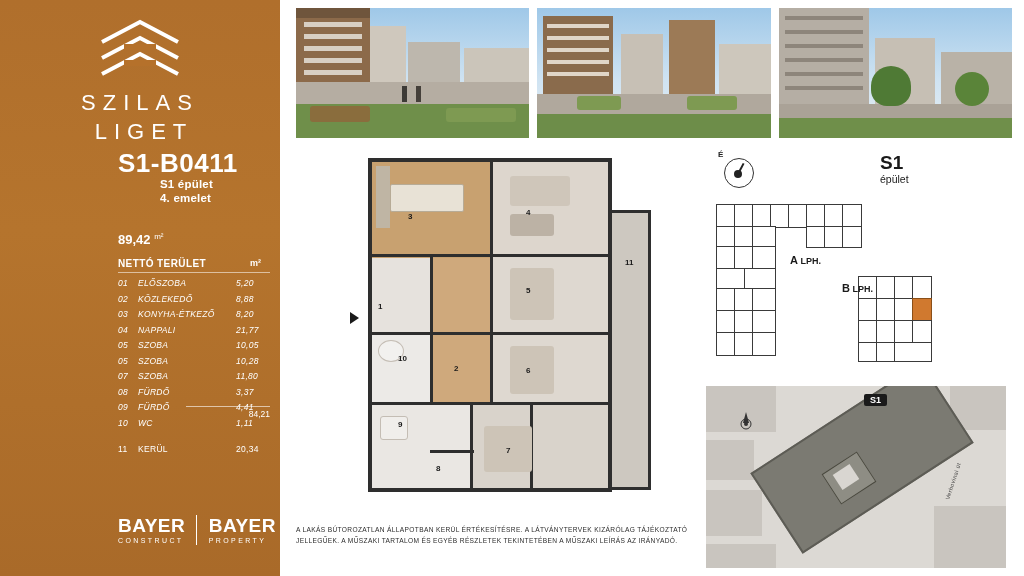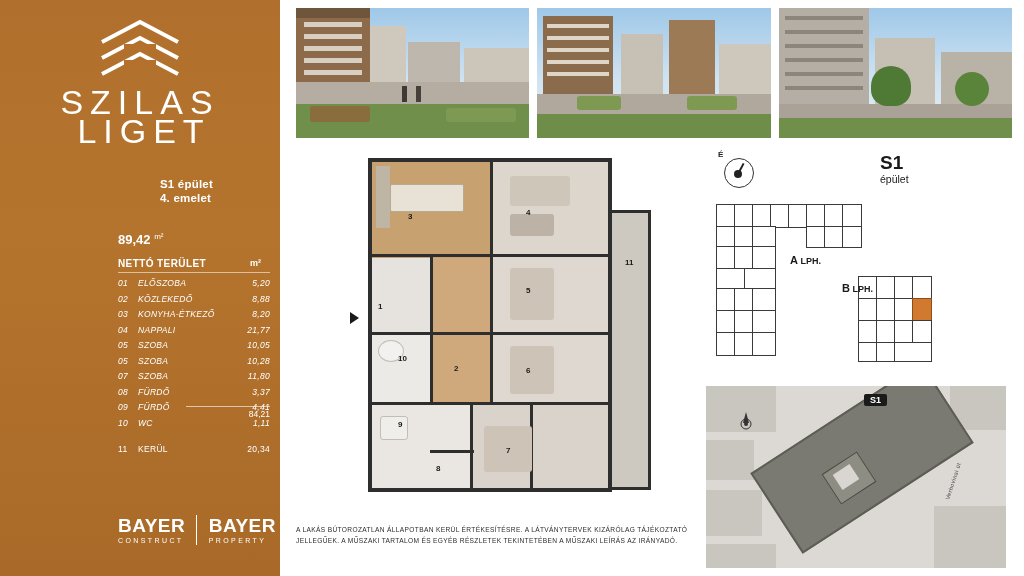--- a/index.html
+++ b/index.html
@@ -13,21 +13,21 @@
   
   .sidebar{
     position:absolute;left:0;top:0;width:280px;height:576px;
     background:#b5712b;
     background:linear-gradient(180deg,#b06f2c 0%,#b5742d 40%,#a96a29 100%);
     color:#ffffff;
   }
   .logo-wrap{position:absolute;left:0;top:18px;width:280px;text-align:center;}
   .logo-mark{width:100px;height:66px;margin:0 auto 4px auto;display:block;}
   .logo-text{
-    font-size:34px;letter-spacing:7px;line-height:29px;font-weight:400;
+    font-size:22px;letter-spacing:7px;line-height:29px;font-weight:400;
     font-family:"Liberation Sans", sans-serif;
   }
   .logo-text .l2{display:block;letter-spacing:7px;padding-left:8px;}
 
   .code{
     position:absolute;left:118px;top:148px;font-size:26px;font-weight:bold;
     letter-spacing:0.5px;
   }
   .sub1{position:absolute;left:160px;top:178px;font-size:11.5px;font-weight:bold;letter-spacing:.2px;}
   .sub2{position:absolute;left:160px;top:192px;font-size:11.5px;font-weight:bold;letter-spacing:.2px;}
@@ -37,21 +37,21 @@
   .ertek-value .unit{font-size:8px;font-weight:normal;vertical-align:super;}
 
   .netto-head{position:absolute;left:118px;top:258px;width:150px;font-size:10px;font-weight:bold;letter-spacing:.4px;}
   .netto-m2{position:absolute;left:250px;top:258px;font-size:9px;font-weight:bold;}
   .hline{position:absolute;left:118px;top:272px;width:152px;height:1px;background:rgba(255,255,255,.55);}
 
   .rows{position:absolute;left:118px;top:278px;width:152px;font-style:italic;}
   .row{display:flex;align-items:baseline;font-size:8.5px;letter-spacing:.3px;height:15.5px;}
   .row .num{width:20px;}
   .row .nm{flex:1;}
-  .row .val{text-align:right;width:34px;}
+  .row .val{width:34px;}
   .sumline{position:absolute;left:186px;top:406px;width:84px;height:1px;background:rgba(255,255,255,.6);}
   .sum{position:absolute;left:118px;top:409px;width:152px;text-align:right;font-size:8.5px;}
 
   .erkely{position:absolute;left:118px;top:444px;width:152px;}
 
   
   .bayer{position:absolute;left:118px;top:516px;width:158px;color:#fff;}
   .bayer .brow{display:flex;justify-content:space-between;align-items:flex-end;}
   .bayer .b1{font-size:19px;font-weight:bold;letter-spacing:.5px;line-height:19px;}
   .bayer .s1{font-size:7px;letter-spacing:2.4px;line-height:11px;}
@@ -122,20 +122,21 @@
         </g>
         <rect x="34" y="26" width="32" height="6" fill="#b5712b"></rect>
         <rect x="34" y="42" width="32" height="6" fill="#b5712b"></rect>
       </svg>
       <div class="logo-text">
         <span>SZILAS</span>
         <span class="l2">LIGET</span>
       </div>
     </div>
 
+    <div class="code">S1-B0411</div>
     <div class="sub1">S1 épület</div>
     <div class="sub2">4. emelet</div>
 
     <div class="ertek-value">
       <span>89,42</span>
       <span class="unit">m²</span>
     </div>
 
     <div class="netto-head">NETTÓ TERÜLET</div>
     <div class="netto-m2">m²</div>

